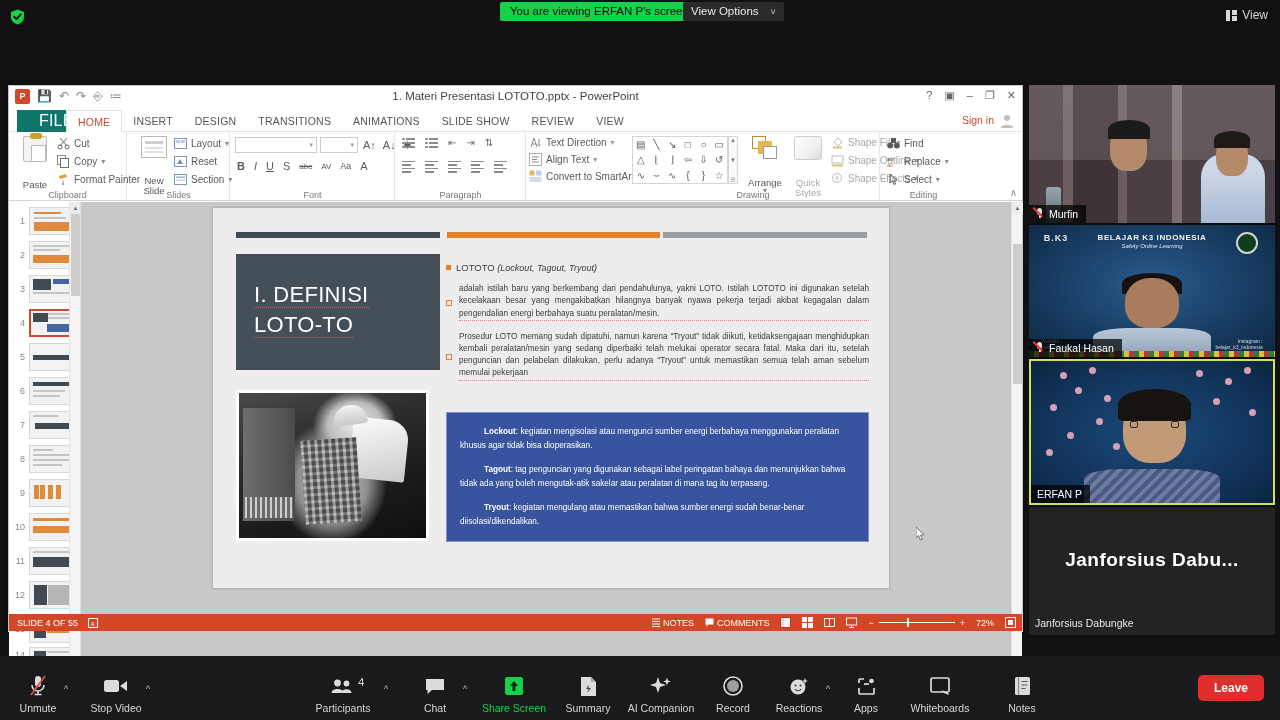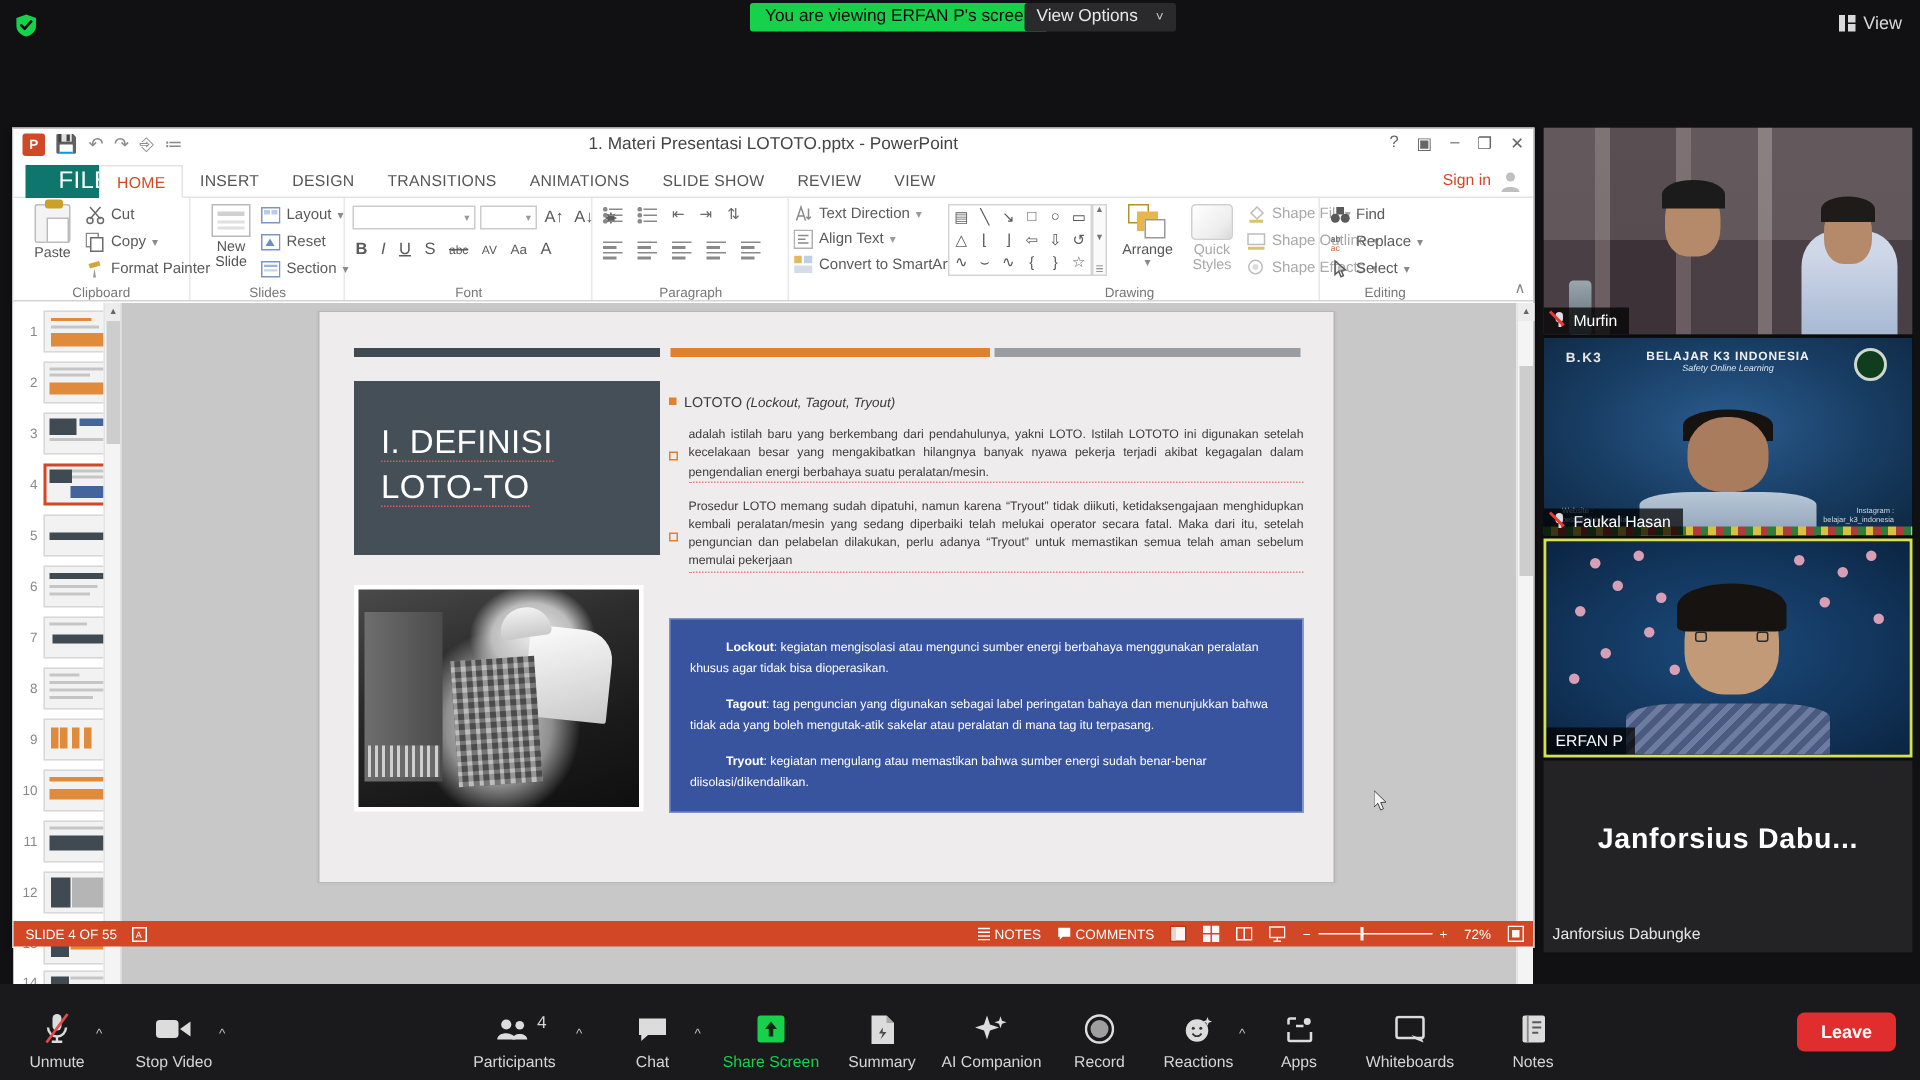--- a/index.html
+++ b/index.html
@@ -61,21 +61,21 @@
                    font-size:9px; color:#777; }
   .r-btn { font-size:10px; color:#5a5a5a; display:flex; align-items:center; gap:4px; white-space:nowrap; }
   .icn { display:inline-block; width:13px; height:13px; position:relative; flex:0 0 auto; }
 
   
   .g-clip { left:0; width:118px; }
   .paste-box { position:absolute; left:8px; top:4px; width:36px; text-align:center; }
   .paste-ic { width:24px; height:26px; margin:0 auto; background:#f3f3f3; border:1px solid #bdbdbd; border-radius:2px; position:relative; }
   .paste-ic:before { content:""; position:absolute; left:6px; top:-4px; width:12px; height:6px; background:#c9a227; border-radius:2px; }
   .paste-ic:after { content:""; position:absolute; left:7px; top:8px; width:13px; height:15px; background:#fff; border:1px solid #bbb; }
-  .paste-lbl { font-size:9.5px; color:#555; margin-top:1px; }
+  .paste-lbl { font-size:9.5px; color:#555; margin-top:17px; }
   .clip-items { position:absolute; left:48px; top:5px; display:flex; flex-direction:column; gap:5px; }
 
   
   .g-slides { left:119px; width:102px; }
   .newslide { position:absolute; left:8px; top:4px; width:36px; text-align:center; }
   .newslide-ic { width:26px; height:22px; margin:0 auto; background:#fff; border:1px solid #b9b9b9; position:relative; }
   .newslide-ic:before { content:""; position:absolute; left:3px; top:4px; right:3px; height:3px; background:#d0d0d0; }
   .newslide-ic:after { content:""; position:absolute; left:3px; top:10px; right:3px; height:2px; background:#e0e0e0;
                        box-shadow:0 4px 0 #e0e0e0; }
   .slides-items { position:absolute; left:46px; top:5px; display:flex; flex-direction:column; gap:5px; }

